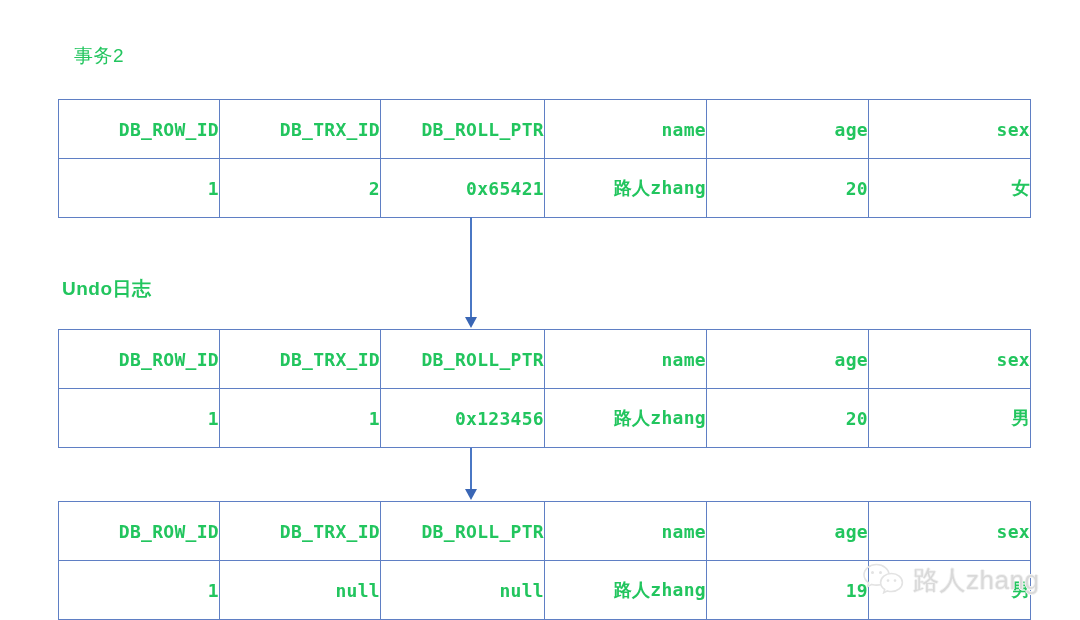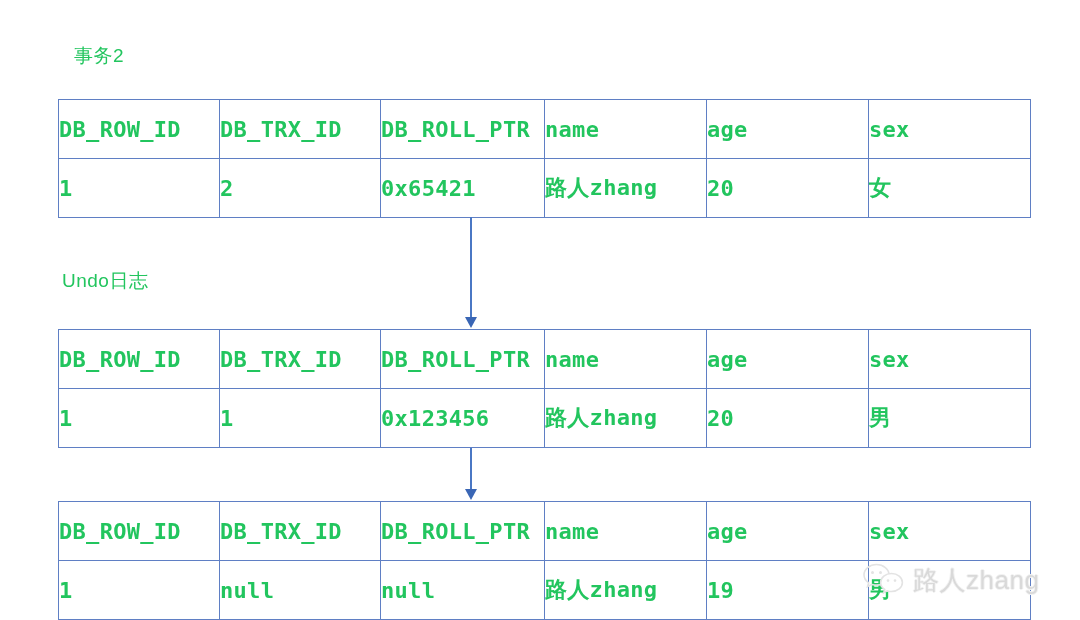--- a/index.html
+++ b/index.html
@@ -25,39 +25,39 @@
   .section-label {
     position: absolute;
     color: #22c55e;
     font-family: "Liberation Sans", "DejaVu Sans", sans-serif;
     font-size: 19px;
     letter-spacing: 0.5px;
     white-space: nowrap;
   }
 
   #label-trx2 { left: 74px; top: 15px; }
-  #label-undo { left: 62px; top: 240px; }
+  #label-undo { left: 62px; top: 248px; font-weight: bold; }
 
   .record-table {
     position: absolute;
     left: 58px;
     width: 972px;
     border-collapse: collapse;
     table-layout: fixed;
     background: #ffffff;
   }
 
   .record-table td {
     border: 1px solid #5f7fc4;
     height: 58px;
-    text-align: left;
+    text-align: right;
     vertical-align: middle;
     color: #22c55e;
     font-family: "DejaVu Sans Mono", "Liberation Mono", monospace;
-    font-size: 22px;
+    font-size: 18px;
     font-weight: 700;
     letter-spacing: 0.3px;
     padding: 0;
     white-space: nowrap;
   }
 
   .record-table tr.header-row td {
     font-weight: 700;
   }
 

